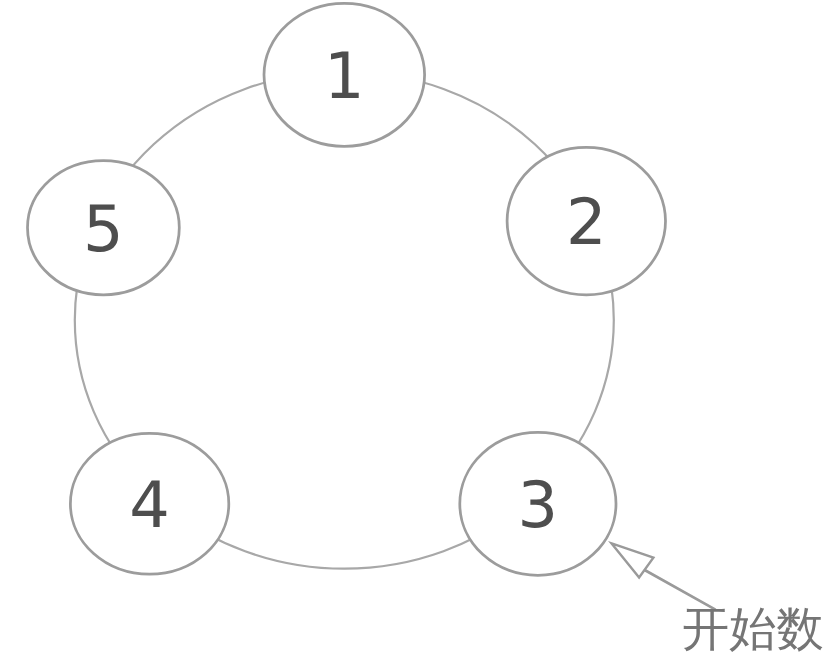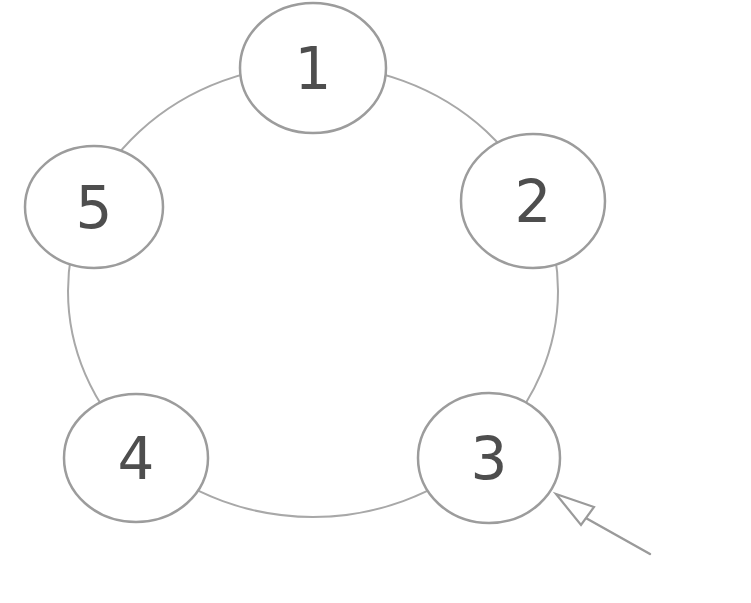--- a/index.html
+++ b/index.html
@@ -44,13 +44,14 @@
       <text x="533" y="201" fill="#4e4e4e" text-anchor="middle" dy="0.36em" class="node-label">2</text>
       <ellipse cx="489" cy="458" rx="71" ry="65" fill="#ffffff" stroke="#9c9c9c" stroke-width="2.5"></ellipse>
       <text x="489" y="458" fill="#4e4e4e" text-anchor="middle" dy="0.36em" class="node-label">3</text>
       <ellipse cx="136" cy="458" rx="72" ry="64" fill="#ffffff" stroke="#9c9c9c" stroke-width="2.5"></ellipse>
       <text x="136" y="458" fill="#4e4e4e" text-anchor="middle" dy="0.36em" class="node-label">4</text>
       <ellipse cx="94" cy="207" rx="69" ry="61" fill="#ffffff" stroke="#9c9c9c" stroke-width="2.5"></ellipse>
       <text x="94" y="207" fill="#4e4e4e" text-anchor="middle" dy="0.36em" class="node-label">5</text>
       <line x1="584" y1="517" x2="650" y2="554" stroke="#9a9a9a" stroke-width="2.5" stroke-linecap="round"></line>
       <polygon points="556,494 594,507 581,525" fill="#ffffff" stroke="#9a9a9a" stroke-width="2.2" stroke-linejoin="miter"></polygon>
     </svg>
+  <div class="start-label" style="color: rgb(117, 117, 117);">开始数</div>
 </div>
 
 </body></html>

